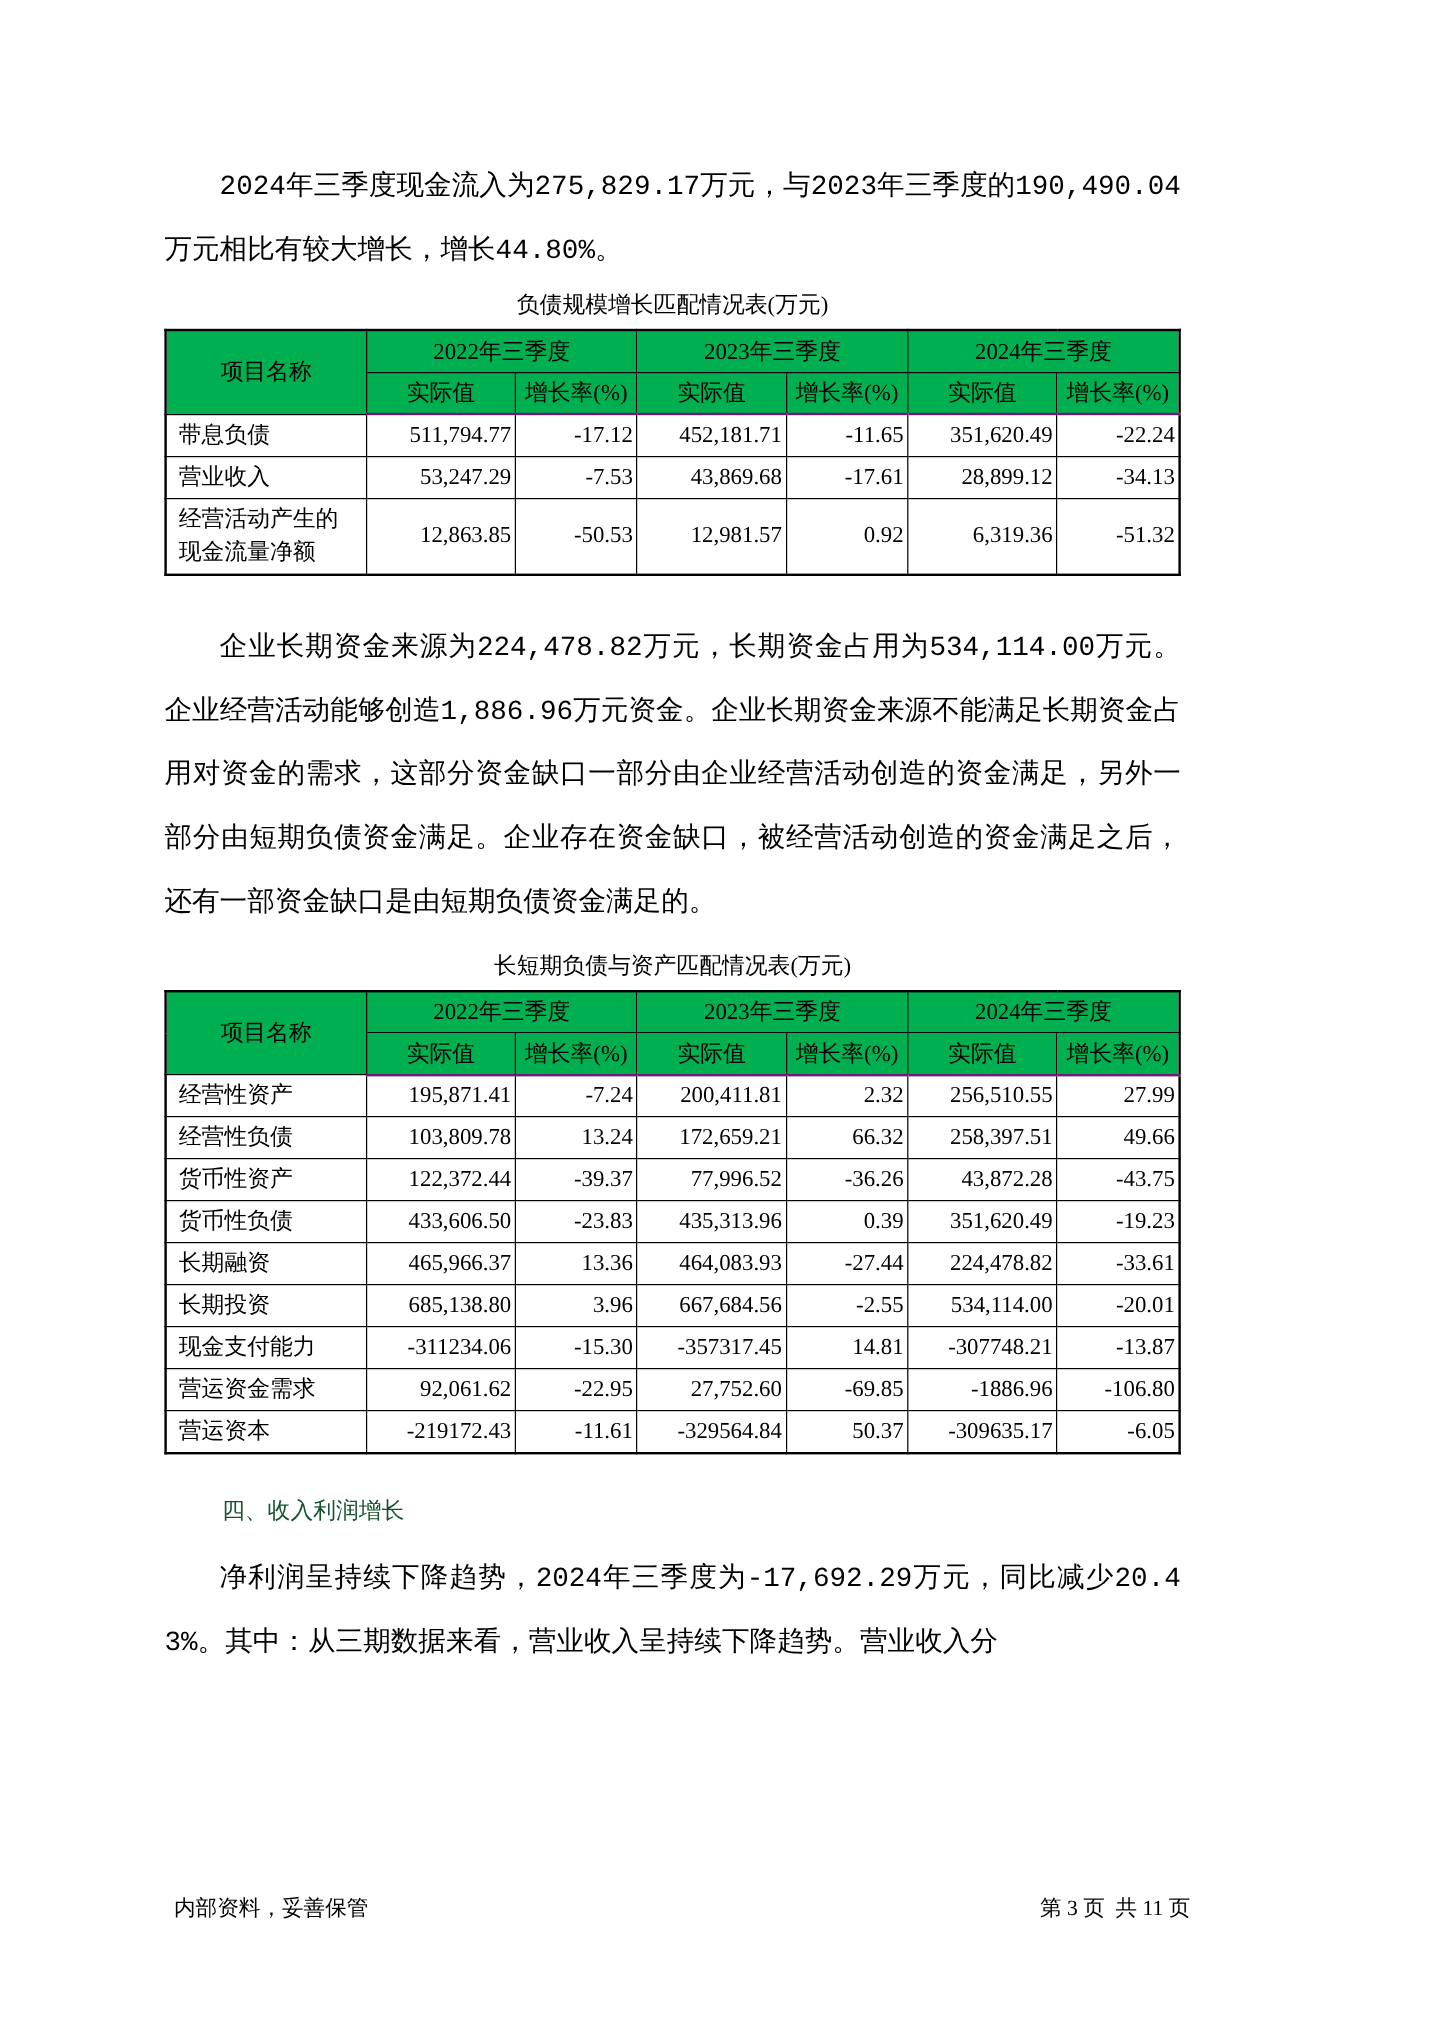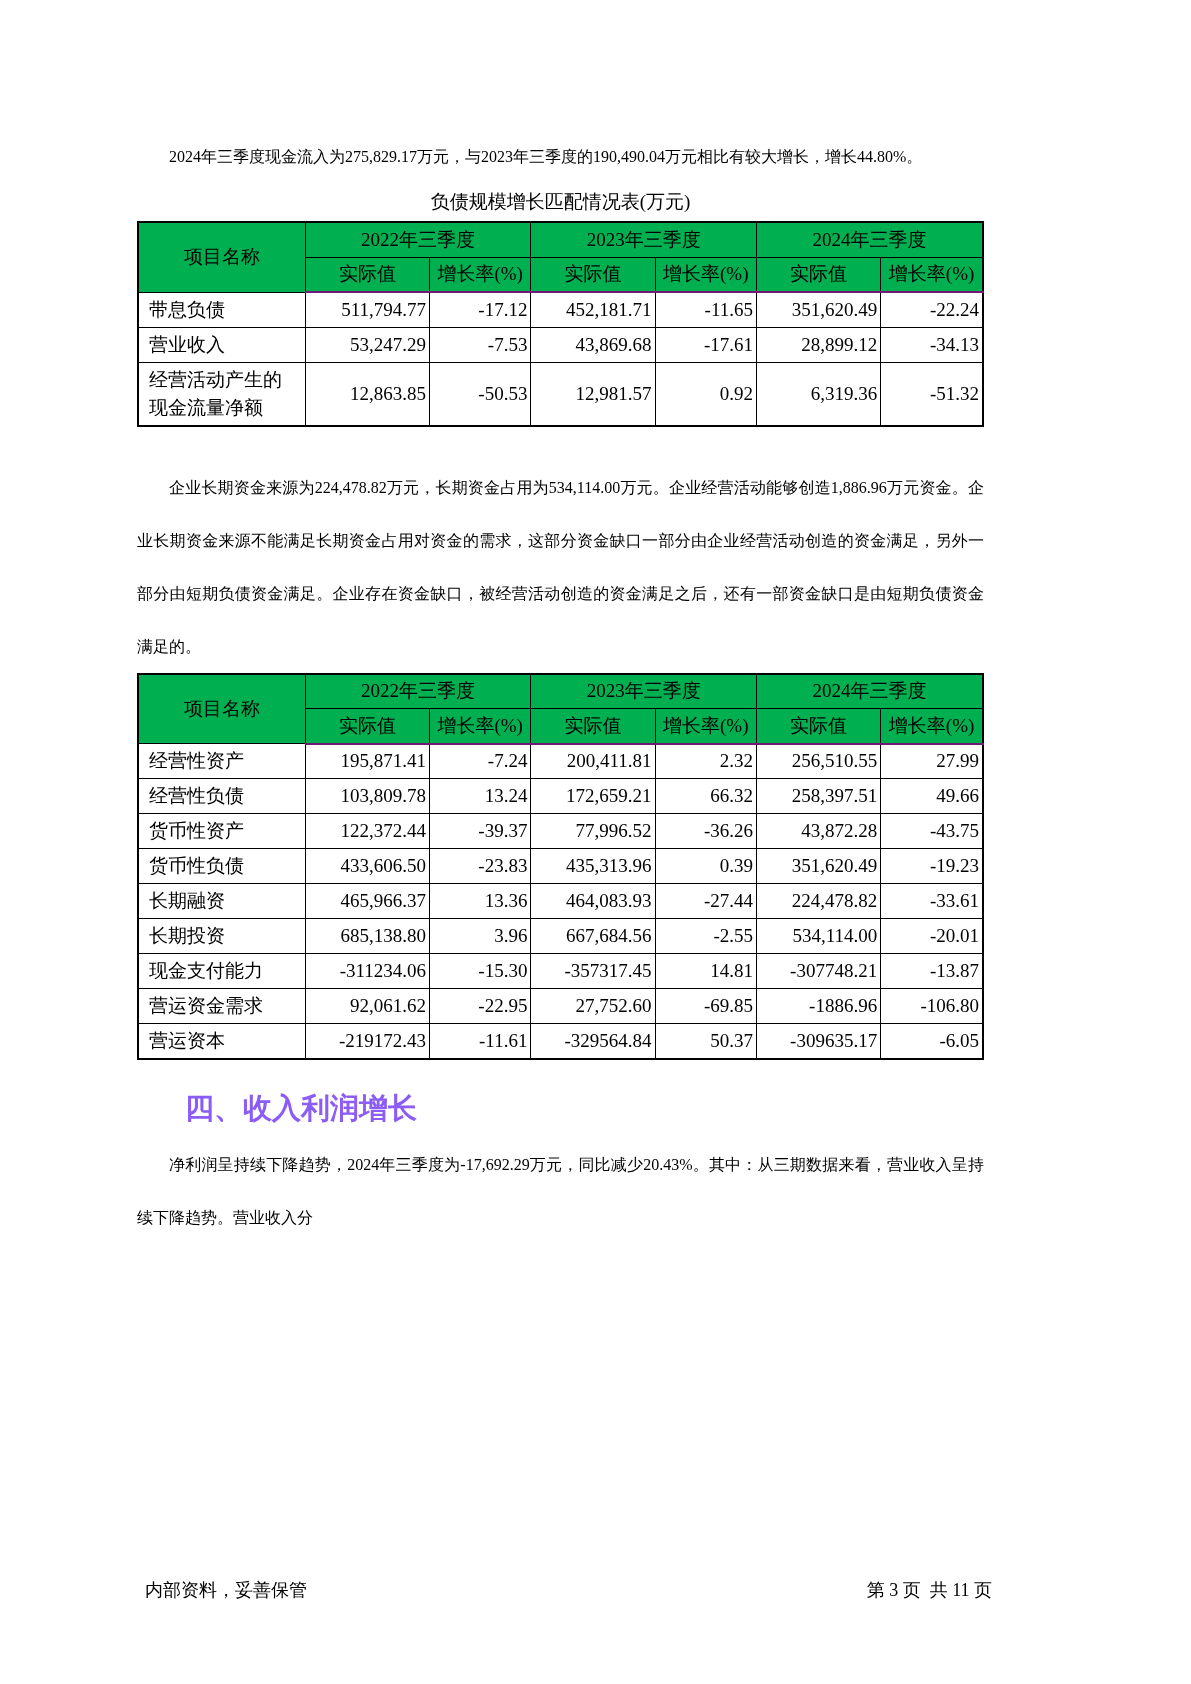--- a/index.html
+++ b/index.html
@@ -5,23 +5,24 @@
   * { margin: 0; padding: 0; box-sizing: border-box; }
   html, body {
     width: 1191px; height: 1684px;
     background: #ffffff; color: #000;
     font-family: "Liberation Serif", "DejaVu Serif", serif;
     overflow: hidden; position: relative;
   }
   .page { position: relative; width: 847px; margin-left: 137px; padding-top: 130px; }
 
   .para {
-    font-size: 16px; line-height: 53px;
+    font-size: 23px; line-height: 53px;
     text-align: justify; text-indent: 2em;
     word-break: break-all;
+    font-family: Liberation Mono, monospace;
   }
   .para + .para { margin-top: 12px; }
   .para.p3 { margin-top: 34px; }
   .para.p4 { margin-top: 8px; }
 
   .table-title { font-size: 19px; line-height: 26px; text-align: center; }
   .table-title.tt1 { margin: 6px 0 6px; }
   .table-title.tt2 { margin: 14px 0 6px; }
 
   table.fin {
@@ -34,22 +35,22 @@
     font-weight: normal; text-align: center; height: 35px;
   }
   table.fin thead tr:last-child th { border-bottom: 2px solid #701a75; }
   table.t1 tbody td { height: 34px; }
   table.t2 tbody td { height: 31px; }
   td.label-cell { text-align: left; padding: 3px 4px 3px 10px; line-height: 28px; }
   td.num-cell { text-align: right; padding: 2px 3px 2px 0; }
 
   .section-heading {
     font-family: "Liberation Sans", "DejaVu Sans", sans-serif;
-    font-weight: bold; font-size: 29px; line-height: 40px;
-    margin: 28px 0 10px; text-indent: 48px; color: #8b5cf6;
+    font-weight: normal; font-size: 19px; line-height: 40px;
+    margin: 28px 0 10px; text-indent: 48px; color: #14532d;
   }
 
   .footer {
     position: absolute; top: 1578px; left: 145px; width: 847px;
     display: flex; justify-content: space-between;
     font-size: 18px; white-space: pre;
   }
 </style>
 </head>
 <body>
@@ -113,20 +114,21 @@
     <td class="num-cell">12,981.57</td>
     <td class="num-cell">0.92</td>
     <td class="num-cell">6,319.36</td>
     <td class="num-cell">-51.32</td>
   </tr>
 </tbody>
   </table>
 
   <p class="para p3">企业长期资金来源为224,478.82万元，长期资金占用为534,114.00万元。企业经营活动能够创造1,886.96万元资金。企业长期资金来源不能满足长期资金占用对资金的需求，这部分资金缺口一部分由企业经营活动创造的资金满足，另外一部分由短期负债资金满足。企业存在资金缺口，被经营活动创造的资金满足之后，还有一部资金缺口是由短期负债资金满足的。</p>
 
+  <div class="table-title tt2">长短期负债与资产匹配情况表(万元)</div>
   <table class="fin t2">
     <colgroup>
       <col style="width:19.8%">
         <col style="width:14.7%">
         <col style="width:12.0%">
       <col style="width:14.7%">
         <col style="width:12.0%">
         <col style="width:14.7%">
         <col style="width:12.1%">
     </colgroup>

